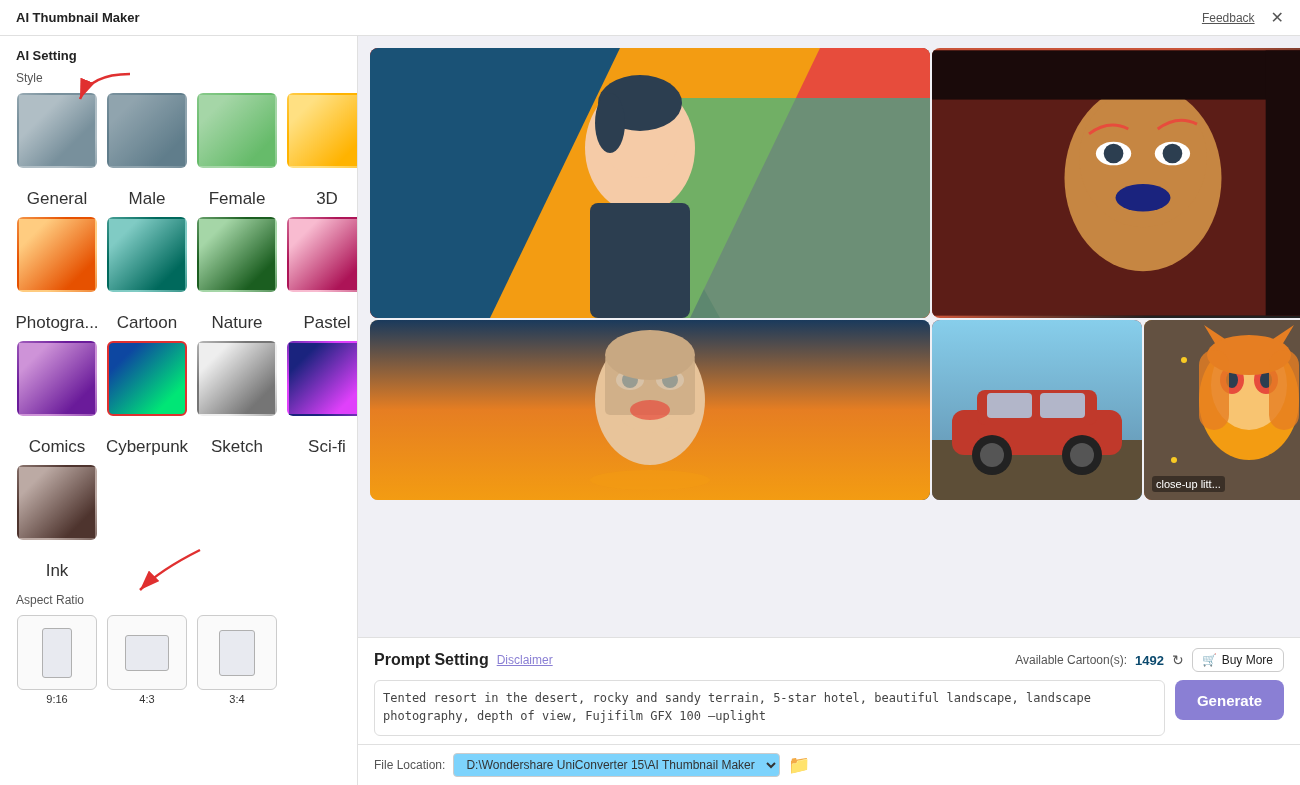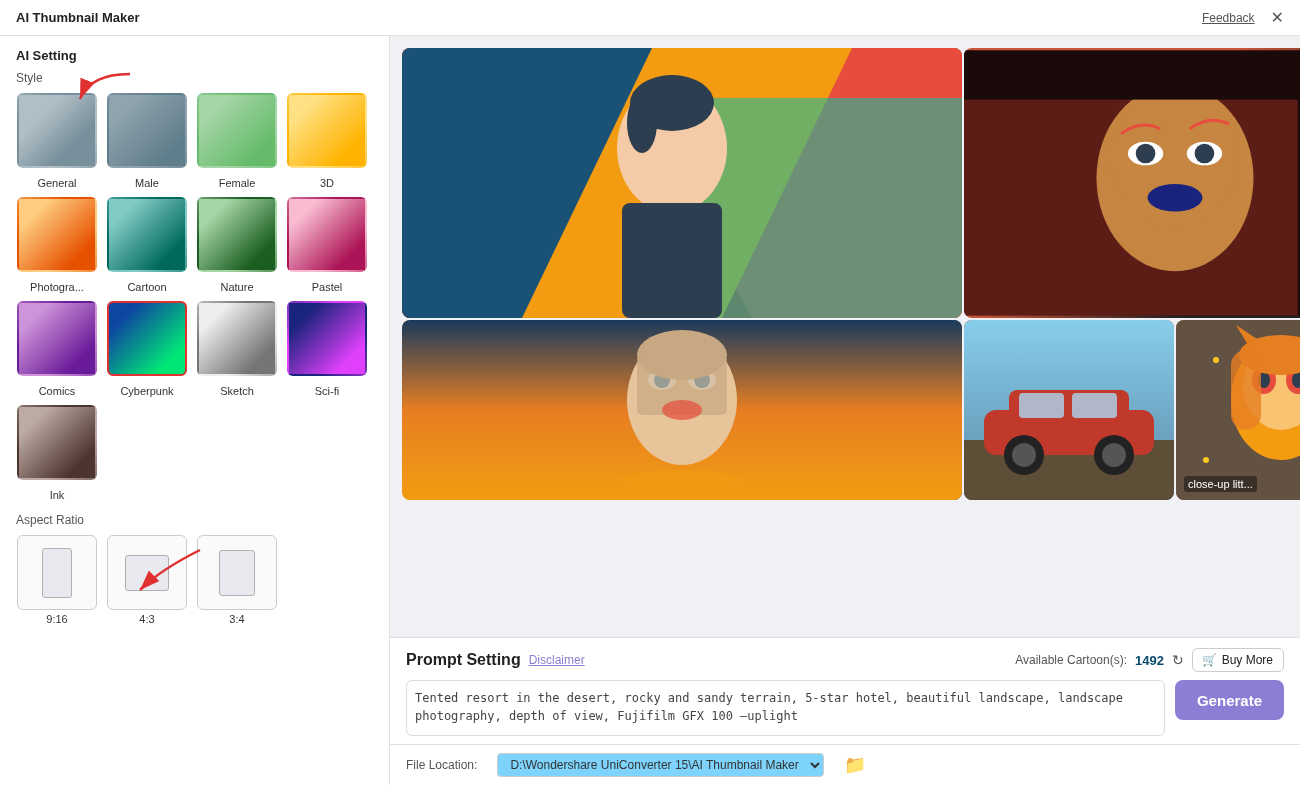--- a/index.html
+++ b/index.html
@@ -12,35 +12,35 @@
     }
     .title-bar-title { font-size: 13px; font-weight: 600; color: #222; }
     .title-bar-right { display: flex; align-items: center; gap: 16px; }
     .feedback-link { font-size: 12px; color: #555; text-decoration: underline; cursor: pointer; }
     .close-btn { font-size: 16px; color: #555; cursor: pointer; background: none; border: none; }
 
     .main-layout { display: flex; flex: 1; overflow: hidden; }
 
     
     .left-panel {
-      width: 390px; background: #fff; border-right: 1px solid #e0e0e0;
+      width: 358px; background: #fff; border-right: 1px solid #e0e0e0;
       overflow-y: auto; padding: 12px 16px;
       flex-shrink: 0;
     }
     .section-title { font-size: 13px; font-weight: 700; color: #222; margin-bottom: 8px; }
     .subsection-title { font-size: 12px; color: #555; margin-bottom: 8px; margin-top: 4px; }
 
     .style-grid { display: grid; grid-template-columns: repeat(4, 82px); gap: 8px; margin-bottom: 8px; }
     .style-item { display: flex; flex-direction: column; align-items: center; cursor: pointer; }
     .style-thumb {
       width: 80px; height: 75px; border-radius: 6px; overflow: hidden;
       border: 2px solid transparent; position: relative;
     }
     .style-thumb.selected { border: 2px solid #e03030; }
-    .style-label { font-size: 11px; color: #333; margin-top: 9px; text-align: center; }
+    .style-label { font-size: 17px; color: #333; margin-top: 21px; text-align: center; }
 
     
     .aspect-ratio-section { margin-top: 12px; }
     .aspect-grid { display: grid; grid-template-columns: repeat(4, 82px); gap: 8px; margin-top: 8px; }
     .aspect-item { display: flex; flex-direction: column; align-items: center; cursor: pointer; }
     .aspect-box {
       width: 80px; height: 75px; border: 1.5px solid #ccc; border-radius: 6px;
       display: flex; align-items: center; justify-content: center; background: #fafafa;
     }
     .aspect-box.selected { border: 2px solid #e03030; background: #fff; }
@@ -99,21 +99,21 @@
       line-height: 1.5;
     }
     .generate-btn {
       background: #8a7fd4; color: #fff; border: none; border-radius: 8px;
       padding: 10px 22px; font-size: 15px; font-weight: 600; cursor: pointer;
       height: 40px; white-space: nowrap;
     }
 
     
     .file-location-row {
-      display: flex; align-items: center; gap: 20px; padding: 8px 16px;
+      display: flex; align-items: center; gap: 8px; padding: 8px 16px;
       background: #fff; border-top: 1px solid #e0e0e0;
     }
     .file-label { font-size: 12px; color: #555; white-space: nowrap; }
     .file-select {
       border: 1px solid #ccc; border-radius: 4px; padding: 3px 8px;
       font-size: 12px; color: #333; background: #7dd3fc; cursor: pointer;
       min-width: 280px;
     }
     .folder-icon { font-size: 18px; color: #555; cursor: pointer; }
 

